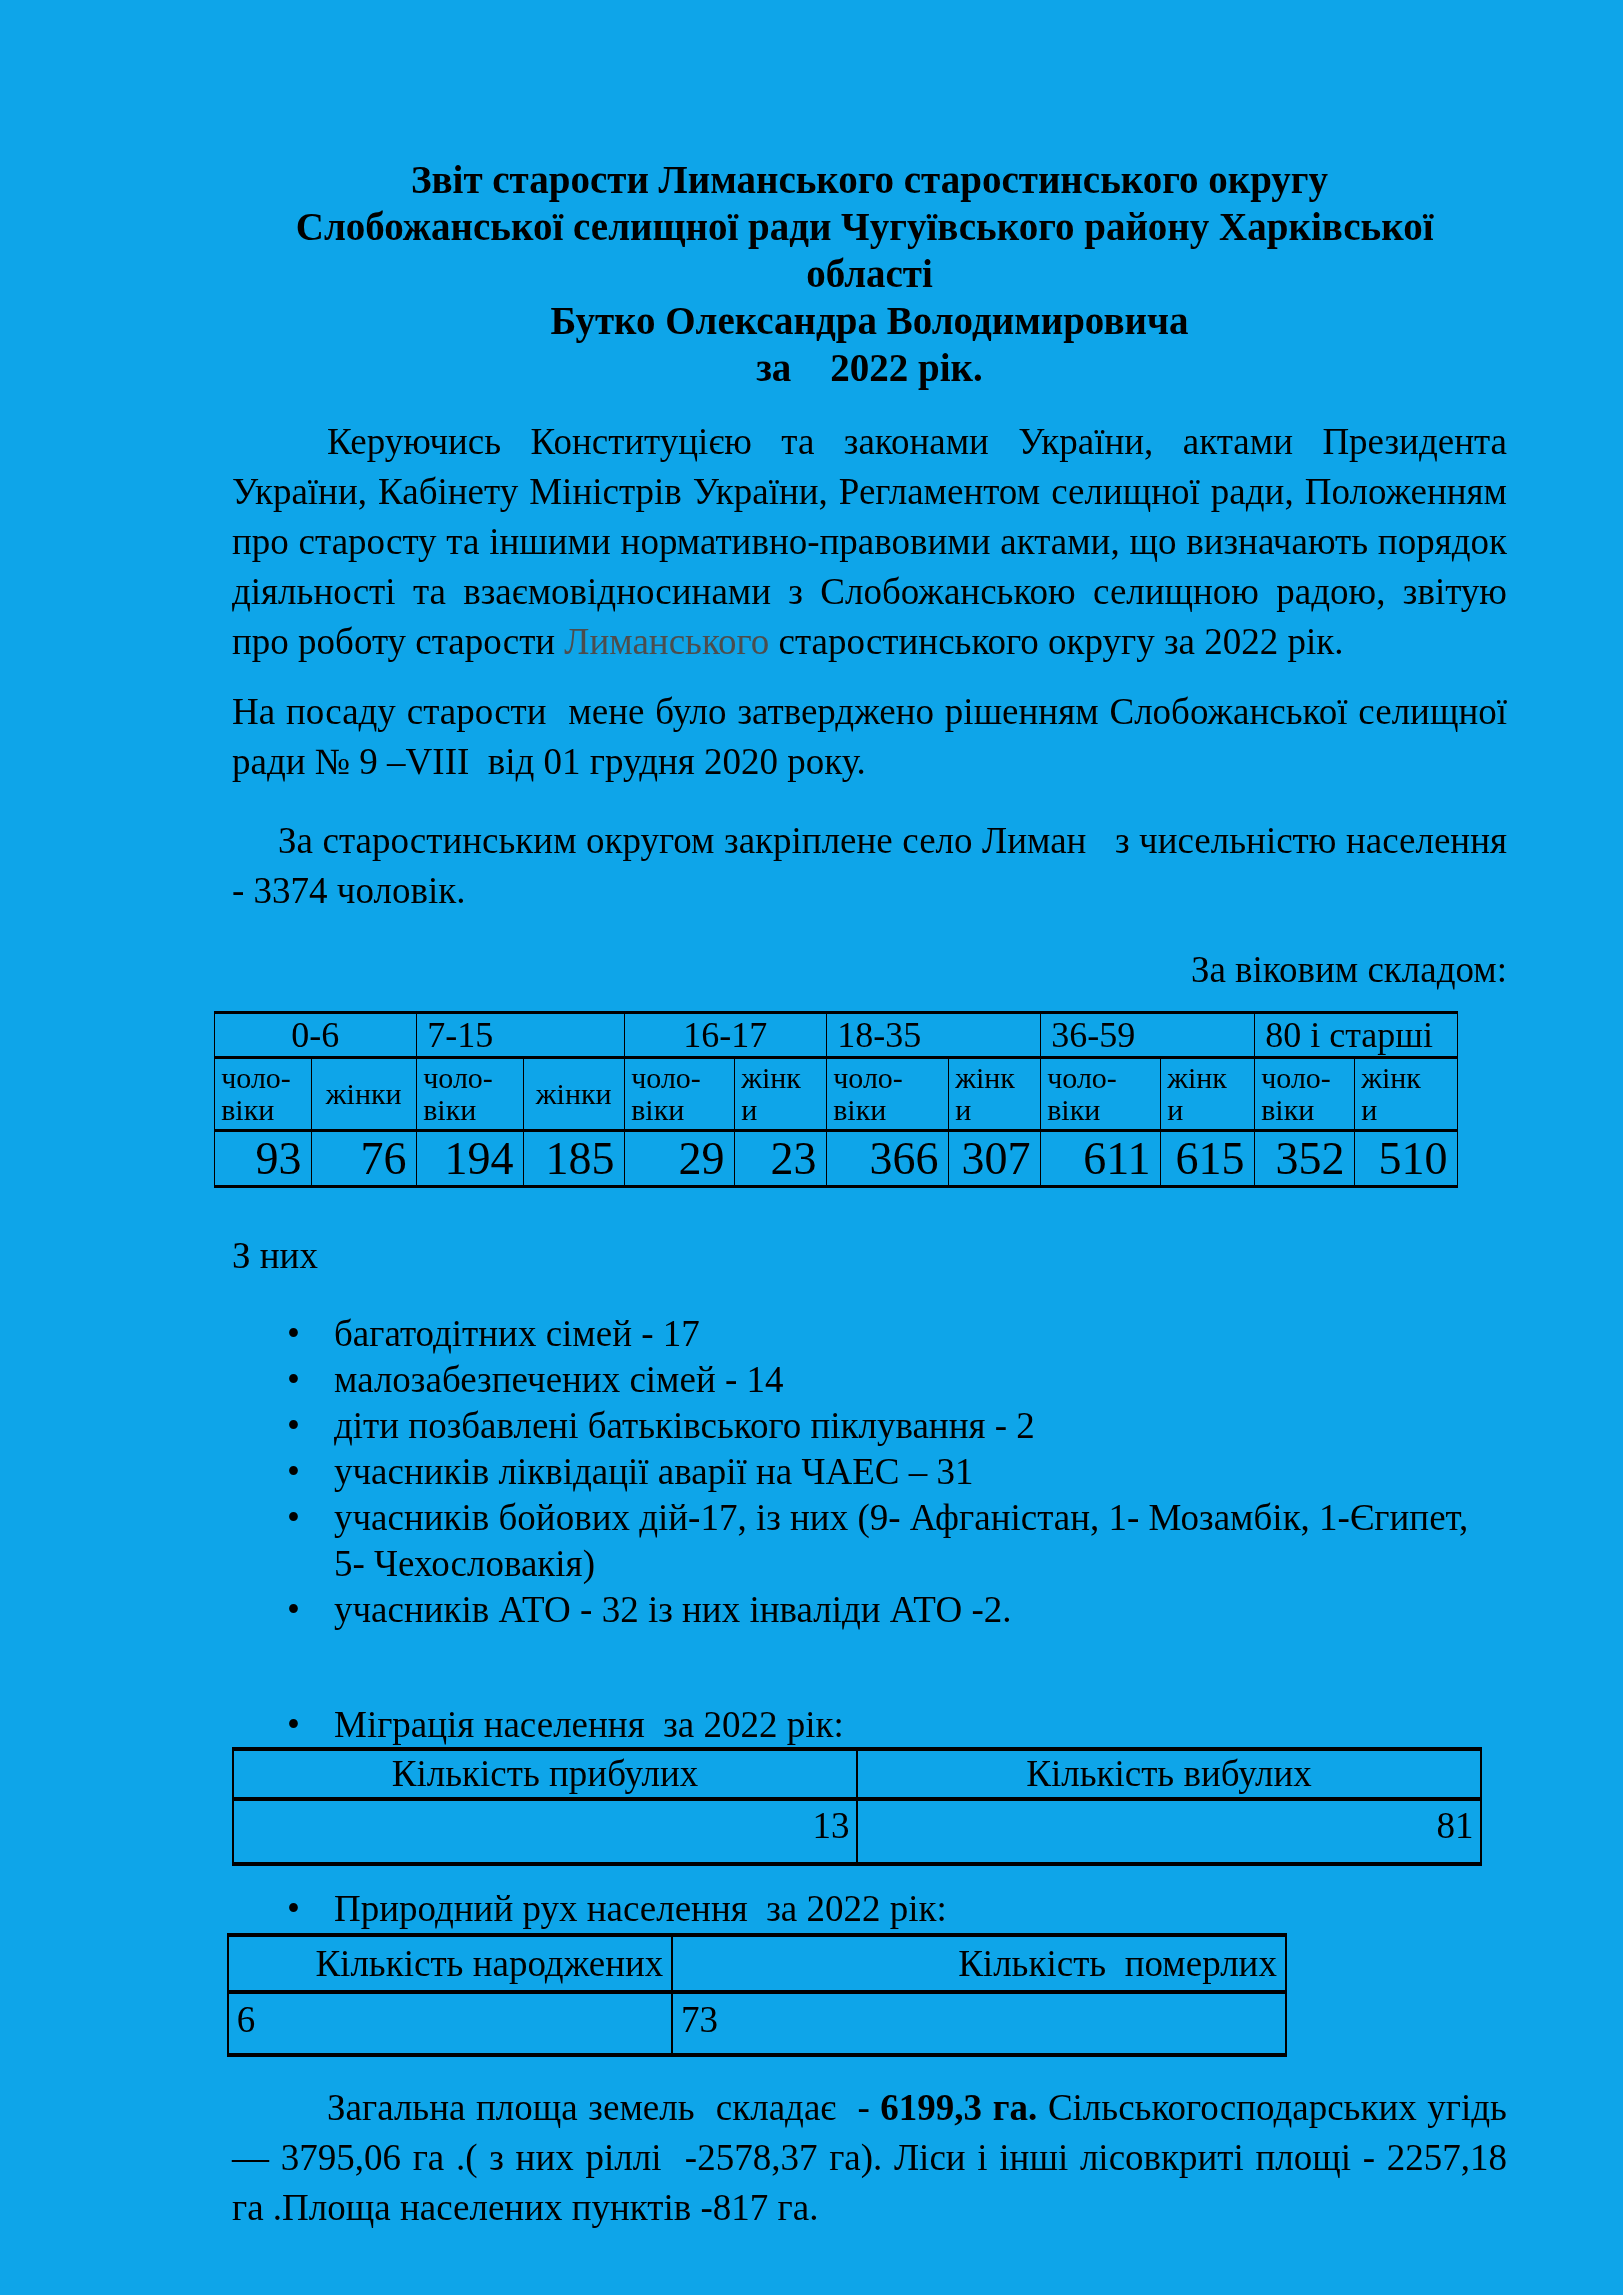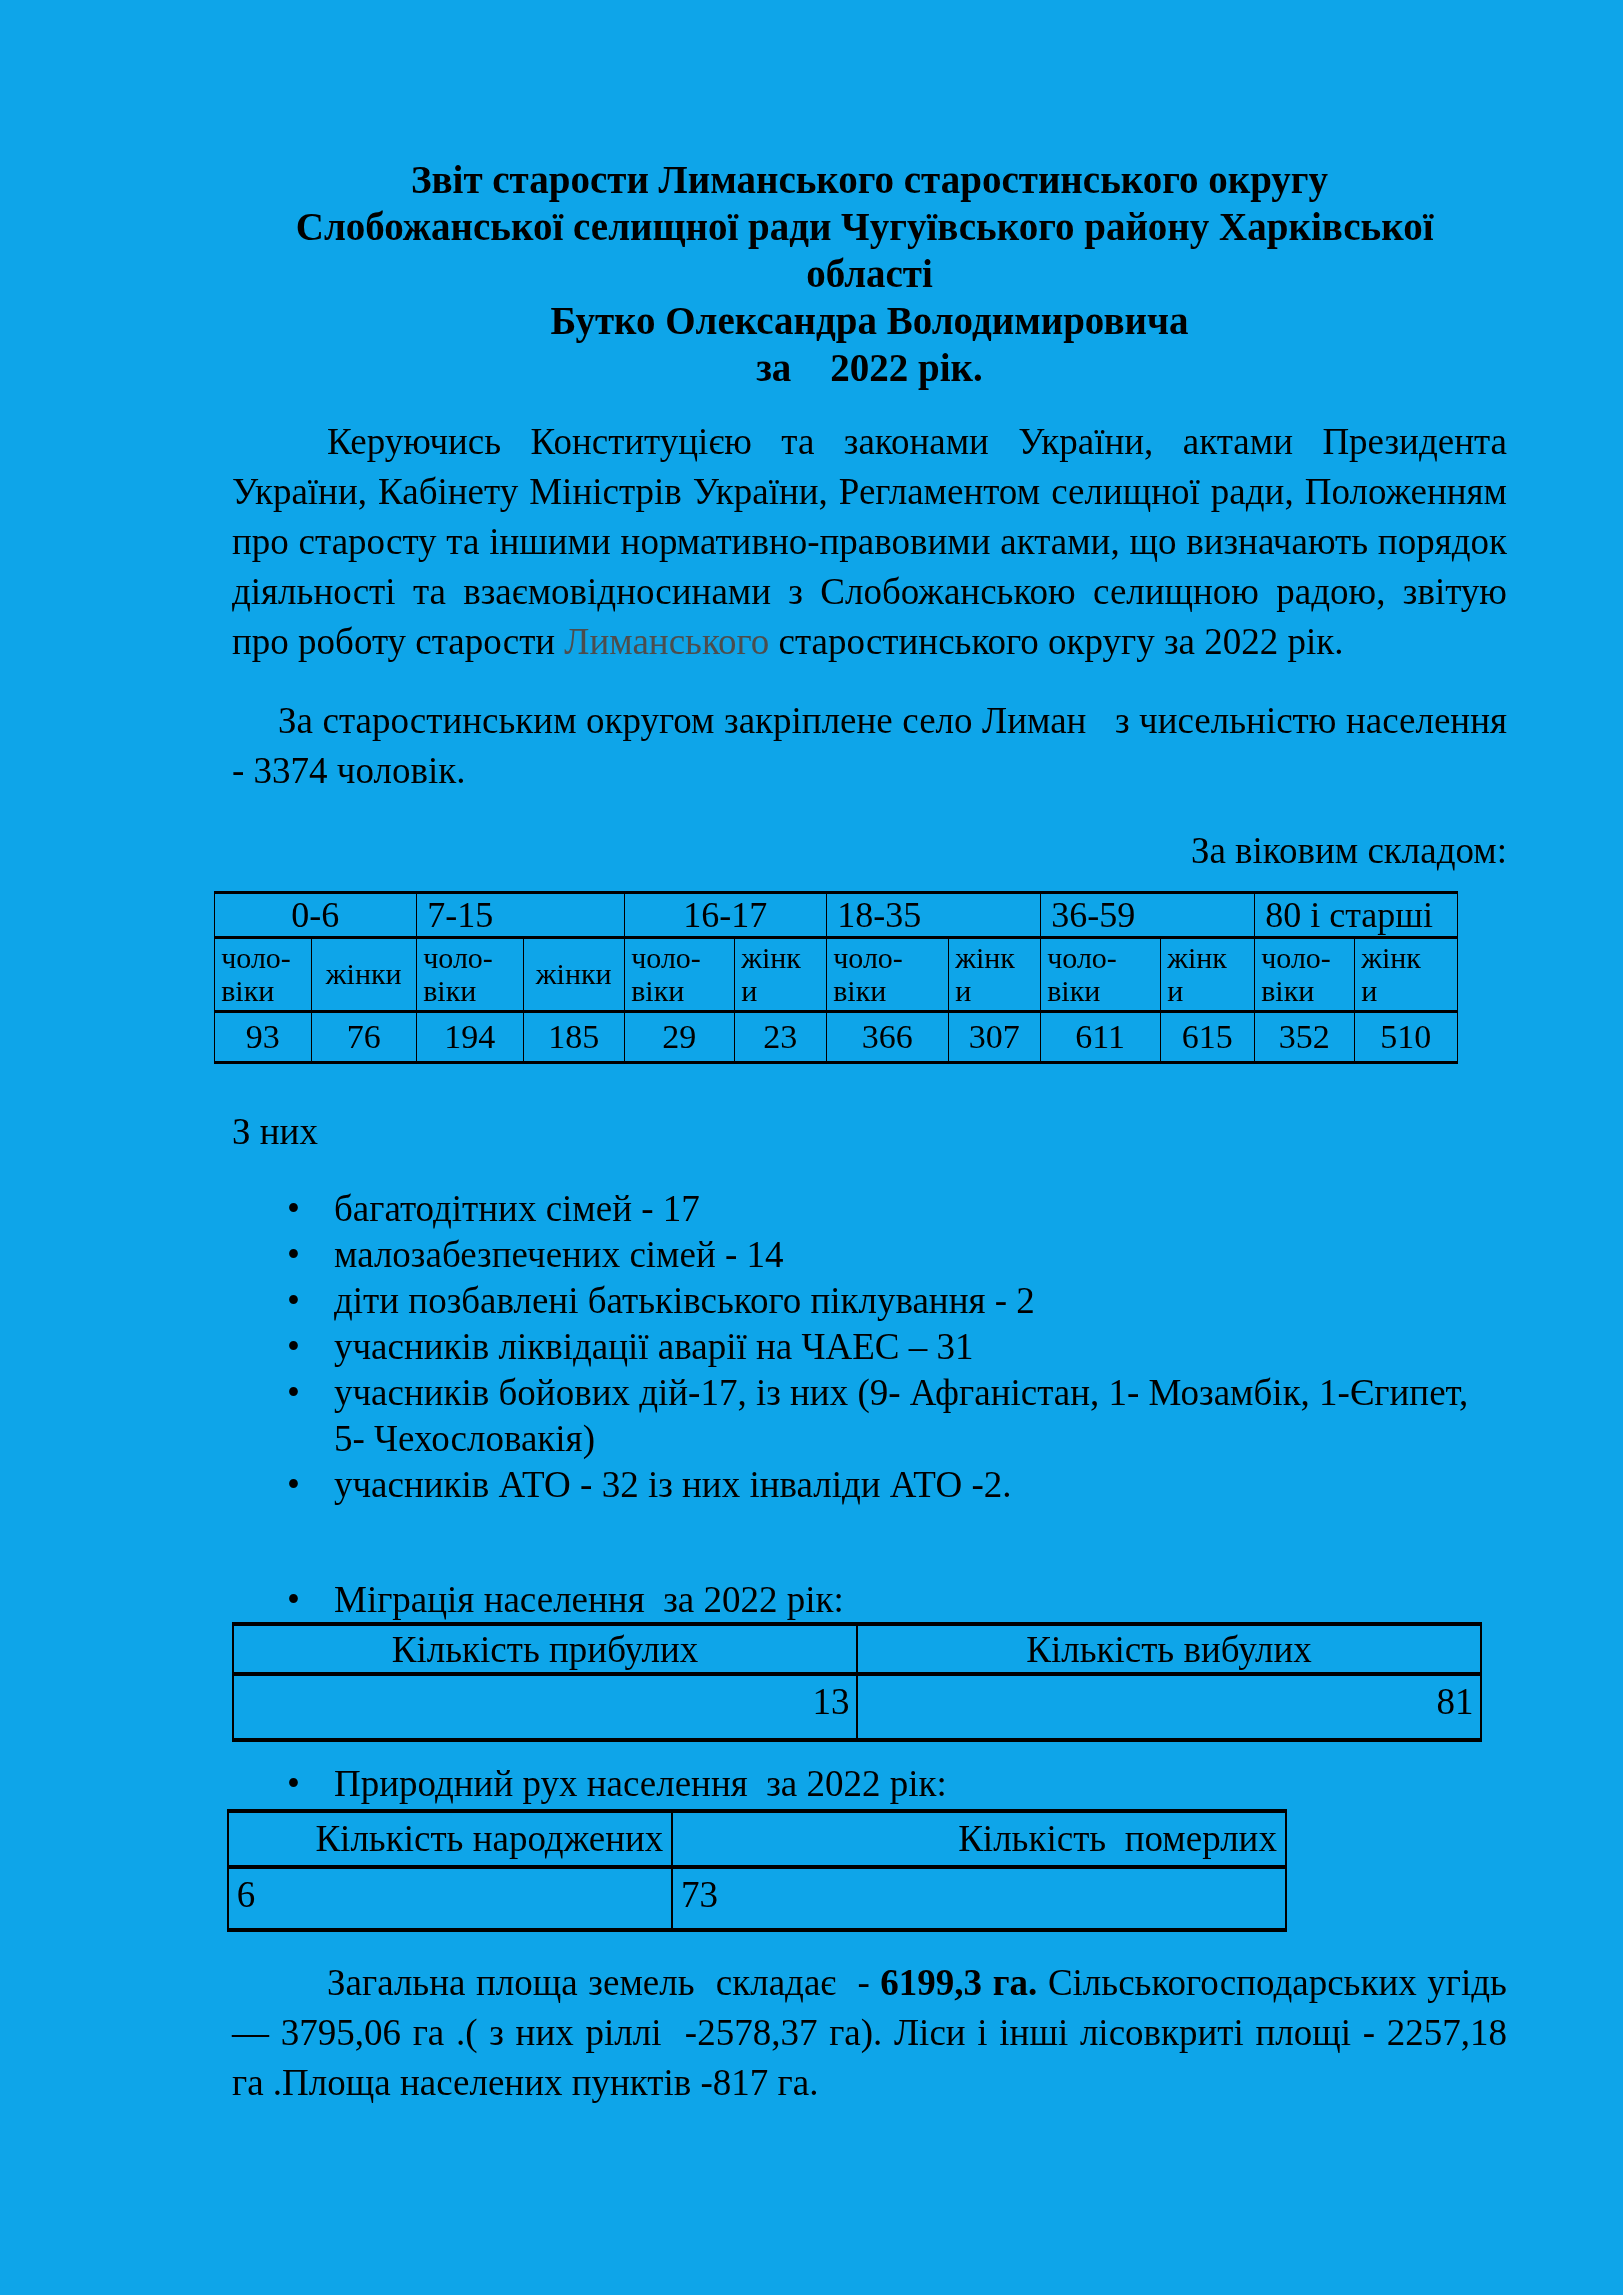--- a/index.html
+++ b/index.html
@@ -80,24 +80,24 @@
     font-size:30px;
     line-height:1.08;
     vertical-align:middle;
     padding:2.6px 6.5px;
     text-align:left;
     white-space:pre-line;
   }
   .age-sub td.f-wide { text-align:center; }
   .age-vals td {
     height:48px;
-    font-size:34px;
+    font-size:46px;
     vertical-align:middle;
     padding:0 9.2px;
-    text-align:center;
+    text-align:right;
     margin-top:42px;
   }
 
   
   .bullets {
     list-style:none;
     margin:29.4px 0 0 0;
     padding:0;
     font-size:37px;
     line-height:46px;
@@ -168,20 +168,21 @@
 
     <div class="title-block">
       <div class="title-line">Звіт старости Лиманського старостинського округу</div>
       <div class="title-line">Слобожанської селищної ради Чугуївського району Харківської&nbsp; області</div>
       <div class="title-line">Бутко Олександра Володимировича</div>
       <div class="title-line">за&nbsp;&nbsp;&nbsp; 2022 рік.</div>
     </div>
 
     <p class="p ind-std mt-40"><span>Керуючись Конституцією та законами України, актами Президента України, Кабінету Міністрів України, Регламентом селищної ради, Положенням про старосту та іншими нормативно-правовими актами, що визначають порядок діяльності та взаємовідносинами з Слобожанською селищною радою, звітую про роботу старости </span><span class="gray-word">Лиманського</span><span> старостинського округу за 2022 рік.</span></p>
 
+    <p class="p mt-30">На посаду старости&nbsp; мене було затверджено рішенням Слобожанської селищної ради № 9 –VIII&nbsp; від 01 грудня 2020 року.</p>
 
     <p class="p ind-sm mt-45">За старостинським округом закріплене село Лиман&nbsp;&nbsp; з чисельністю населення - 3374 чоловік.</p>
 
     <p class="age-heading">За віковим складом:</p>
 
     <table class="age-table">
       <colgroup>
         <col style="width:97px">
           <col style="width:105px">
           <col style="width:107px">

